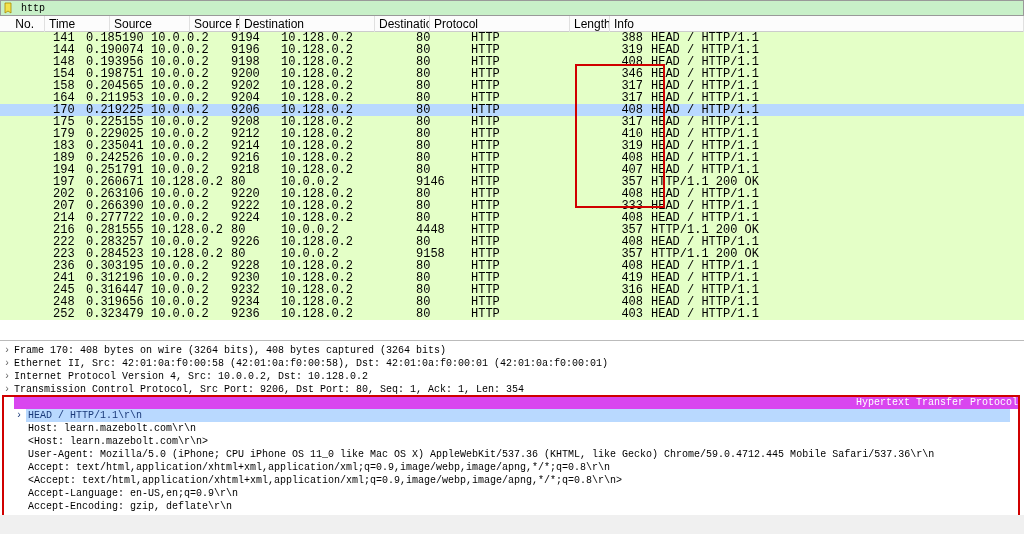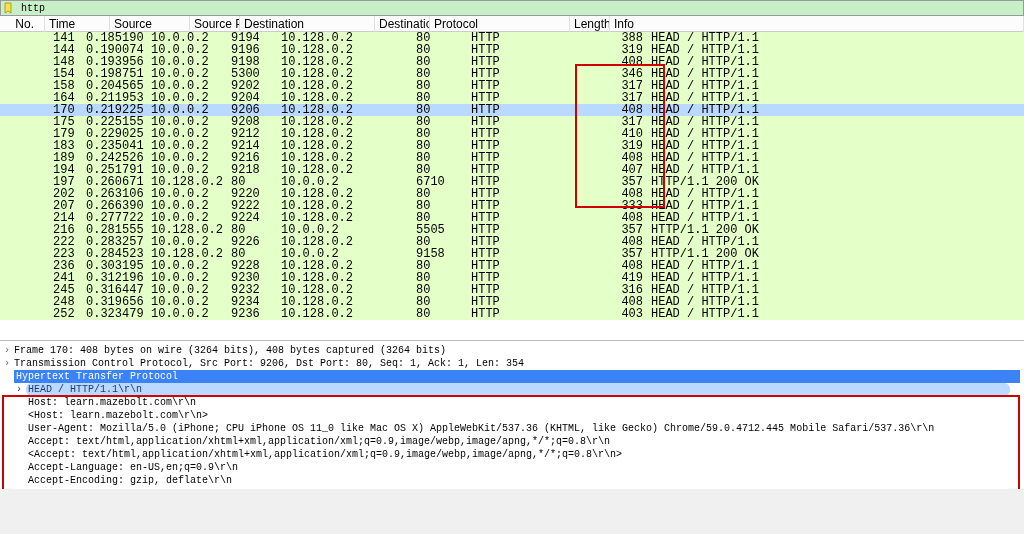--- a/index.html
+++ b/index.html
@@ -110,33 +110,33 @@
     white-space: pre;
     line-height: 13px;
     height: 13px;
   }
   .tree-line .toggle {
     display:inline-block;
     width:10px;
     color:#666;
   }
   .htp-header {
-    background: #3b82f6;
+    background: #d946ef;
     color: #fff;
     padding: 0 2px;
     display:inline-block;
     width: calc(100% - 10px);
+    text-align: right;
   }
   .req-line {
     background: #b9d9ff;
     color: #1a3a7a;
     display:inline-block;
     width: calc(100% - 20px);
     padding: 0 2px;
-    border-radius: 6px;
   }
   .indent1 { padding-left: 12px; }
   .indent2 { padding-left: 24px; }
   .red-box2 {
     position: absolute;
     border: 2px solid #d00000;
     pointer-events: none;
     left: 2px;
     top: 53px;
     width: 1018px;
@@ -199,21 +199,21 @@
       <div class="col-dst">10.128.0.2</div>
       <div class="col-dport">80</div>
       <div class="col-proto">HTTP</div>
       <div class="col-len">408</div>
       <div class="col-info">HEAD / HTTP/1.1</div>
     </div>
     <div class="packet-row">
       <div class="col-no">154</div>
       <div class="col-time">0.198751</div>
       <div class="col-src">10.0.0.2</div>
-      <div class="col-sport">5300</div>
+      <div class="col-sport">9200</div>
       <div class="col-dst">10.128.0.2</div>
       <div class="col-dport">80</div>
       <div class="col-proto">HTTP</div>
       <div class="col-len">346</div>
       <div class="col-info">HEAD / HTTP/1.1</div>
     </div>
     <div class="packet-row">
       <div class="col-no">158</div>
       <div class="col-time">0.204565</div>
       <div class="col-src">10.0.0.2</div>
@@ -300,21 +300,21 @@
       <div class="col-proto">HTTP</div>
       <div class="col-len">407</div>
       <div class="col-info">HEAD / HTTP/1.1</div>
     </div>
     <div class="packet-row">
       <div class="col-no">197</div>
       <div class="col-time">0.260671</div>
       <div class="col-src">10.128.0.2</div>
       <div class="col-sport">80</div>
       <div class="col-dst">10.0.0.2</div>
-      <div class="col-dport">6710</div>
+      <div class="col-dport">9146</div>
       <div class="col-proto">HTTP</div>
       <div class="col-len">357</div>
       <div class="col-info">HTTP/1.1 200 OK</div>
     </div>
     <div class="packet-row">
       <div class="col-no">202</div>
       <div class="col-time">0.263106</div>
       <div class="col-src">10.0.0.2</div>
       <div class="col-sport">9220</div>
       <div class="col-dst">10.128.0.2</div>
@@ -344,21 +344,21 @@
       <div class="col-proto">HTTP</div>
       <div class="col-len">408</div>
       <div class="col-info">HEAD / HTTP/1.1</div>
     </div>
     <div class="packet-row">
       <div class="col-no">216</div>
       <div class="col-time">0.281555</div>
       <div class="col-src">10.128.0.2</div>
       <div class="col-sport">80</div>
       <div class="col-dst">10.0.0.2</div>
-      <div class="col-dport">5505</div>
+      <div class="col-dport">4448</div>
       <div class="col-proto">HTTP</div>
       <div class="col-len">357</div>
       <div class="col-info">HTTP/1.1 200 OK</div>
     </div>
     <div class="packet-row">
       <div class="col-no">222</div>
       <div class="col-time">0.283257</div>
       <div class="col-src">10.0.0.2</div>
       <div class="col-sport">9226</div>
       <div class="col-dst">10.128.0.2</div>
@@ -432,20 +432,22 @@
       <div class="col-proto">HTTP</div>
       <div class="col-len">403</div>
       <div class="col-info">HEAD / HTTP/1.1</div>
     </div>
   </div>
 
 <div class="divider"></div>
 
 <div class="details-pane">
   <div class="tree-line"><span class="toggle">›</span><span>Frame 170: 408 bytes on wire (3264 bits), 408 bytes captured (3264 bits)</span></div>
+  <div class="tree-line"><span class="toggle">›</span><span>Ethernet II, Src: 42:01:0a:f0:00:58 (42:01:0a:f0:00:58), Dst: 42:01:0a:f0:00:01 (42:01:0a:f0:00:01)</span></div>
+  <div class="tree-line"><span class="toggle">›</span><span>Internet Protocol Version 4, Src: 10.0.0.2, Dst: 10.128.0.2</span></div>
   <div class="tree-line"><span class="toggle">›</span><span>Transmission Control Protocol, Src Port: 9206, Dst Port: 80, Seq: 1, Ack: 1, Len: 354</span></div>
   <div class="tree-line"><span class="toggle" style="color:#fff;">⌄</span><span class="htp-header">Hypertext Transfer Protocol</span></div>
   <div class="tree-line indent1"><span class="toggle" style="color:#1a3a7a;">›</span><span class="req-line">HEAD / HTTP/1.1\r\n</span></div>
   <div class="tree-line indent2"><span>Host: learn.mazebolt.com\r\n</span></div>
   <div class="tree-line indent2"><span>&lt;Host: learn.mazebolt.com\r\n&gt;</span></div>
   <div class="tree-line indent2"><span>User-Agent: Mozilla/5.0 (iPhone; CPU iPhone OS 11_0 like Mac OS X) AppleWebKit/537.36 (KHTML, like Gecko) Chrome/59.0.4712.445 Mobile Safari/537.36\r\n</span></div>
   <div class="tree-line indent2"><span>Accept: text/html,application/xhtml+xml,application/xml;q=0.9,image/webp,image/apng,*/*;q=0.8\r\n</span></div>
   <div class="tree-line indent2"><span>&lt;Accept: text/html,application/xhtml+xml,application/xml;q=0.9,image/webp,image/apng,*/*;q=0.8\r\n&gt;</span></div>
   <div class="tree-line indent2"><span>Accept-Language: en-US,en;q=0.9\r\n</span></div>
   <div class="tree-line indent2"><span>Accept-Encoding: gzip, deflate\r\n</span></div>

